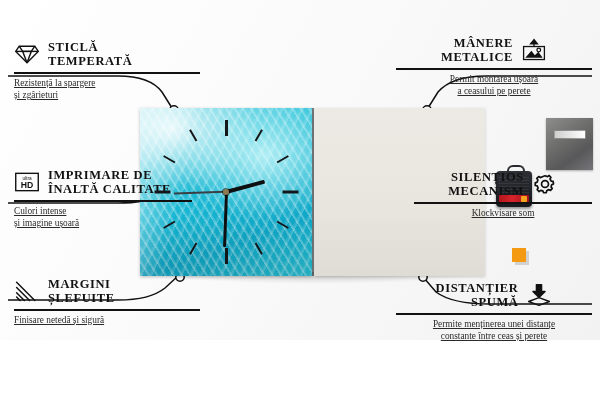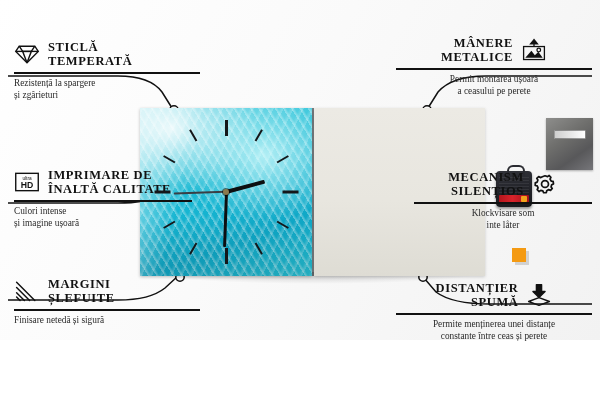--- a/index.html
+++ b/index.html
@@ -77,21 +77,21 @@
 
   
   .callout{position:absolute;width:200px;}
   .callout .head{display:flex;align-items:center;gap:8px;}
   .callout.right .head{justify-content:center;}
   .titles{display:flex;flex-direction:column;line-height:1.12;}
   .t-line{font-size:12.5px;letter-spacing:.6px;font-weight:700;color:#111;
           font-family:"Liberation Serif", serif;text-transform:uppercase;}
   .callout.right .titles{align-items:flex-end;text-align:right;}
   .rule{height:1.6px;background:#111;margin:4px 0 3px;}
-  .sub{font-size:9.3px;color:#2a2a2a;line-height:1.35;font-family:"Liberation Serif", serif;}
+  .sub{font-size:9.3px;color:#2a2a2a;line-height:1.35;font-family:"Liberation Serif", serif;text-decoration:underline;}
   .callout.right .sub{text-align:center;}
   .ico{flex:0 0 auto;width:26px;height:24px;display:block;}
   .ico svg{display:block;width:100%;height:100%;}
 
   .c-sticla{left:14px;top:40px;}
   .c-sticla .rule{width:186px;}
   .c-hd{left:14px;top:168px;}
   .c-hd .rule{width:178px;}
   .c-margini{left:14px;top:277px;}
   .c-margini .rule{width:186px;}
@@ -257,36 +257,35 @@
     <div class="rule"></div>
     <div class="sub">
       <div>Permit montarea ușoară</div>
       <div>a ceasului pe perete</div>
     </div>
   </div>
 
   <div class="callout right c-mecanism">
     <div class="head">
       <span class="titles">
+        <span class="t-line">SILENȚIOS</span>
         <span class="t-line">MECANISM</span>
-        <span class="t-line">SILENȚIOS</span>
       </span>
       <span class="ico">
         <svg viewBox="0 0 30 26">
             <g fill="none" stroke="#111" stroke-width="2" stroke-linejoin="round">
           <path d="M15 3.5 l3 1 1.8-1.3 2 2.2 -1 2 1.3 2.2 2.3 .3 .4 3 -2.1 1 -.7 2.5 1.4 1.8 -2 2.2 -2.2-.9 -2.2 1.2 -.5 2.3 -3 .1 -1-2.1 -2.4-.7 -1.9 1.4 -2.2-2.1 1-2.2 -1-2.2 -2.3-.5 .1-3 2.2-.9 .8-2.4 -1.3-1.9 2.2-2 2 1.1 2.3-1 Z"></path>
           <circle cx="15" cy="13" r="4"></circle>
         </g>
           </svg>
       </span>
     </div>
     <div class="rule"></div>
     <div class="sub">
       <div>Klockvisare som</div>
-      <div>inte låter</div>
     </div>
   </div>
 
   <div class="callout right c-distantier">
     <div class="head">
       <span class="titles">
         <span class="t-line">DISTANȚIER</span>
         <span class="t-line">SPUMĂ</span>
       </span>
       <span class="ico">

